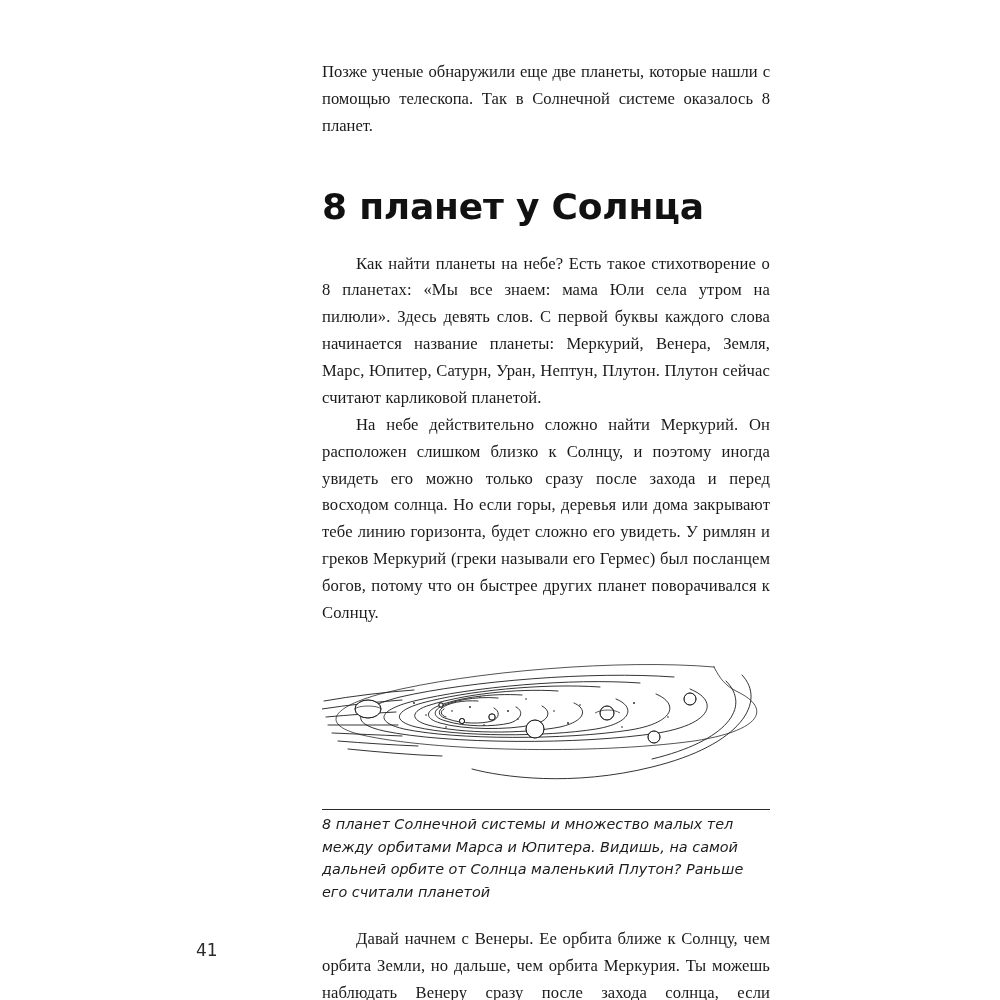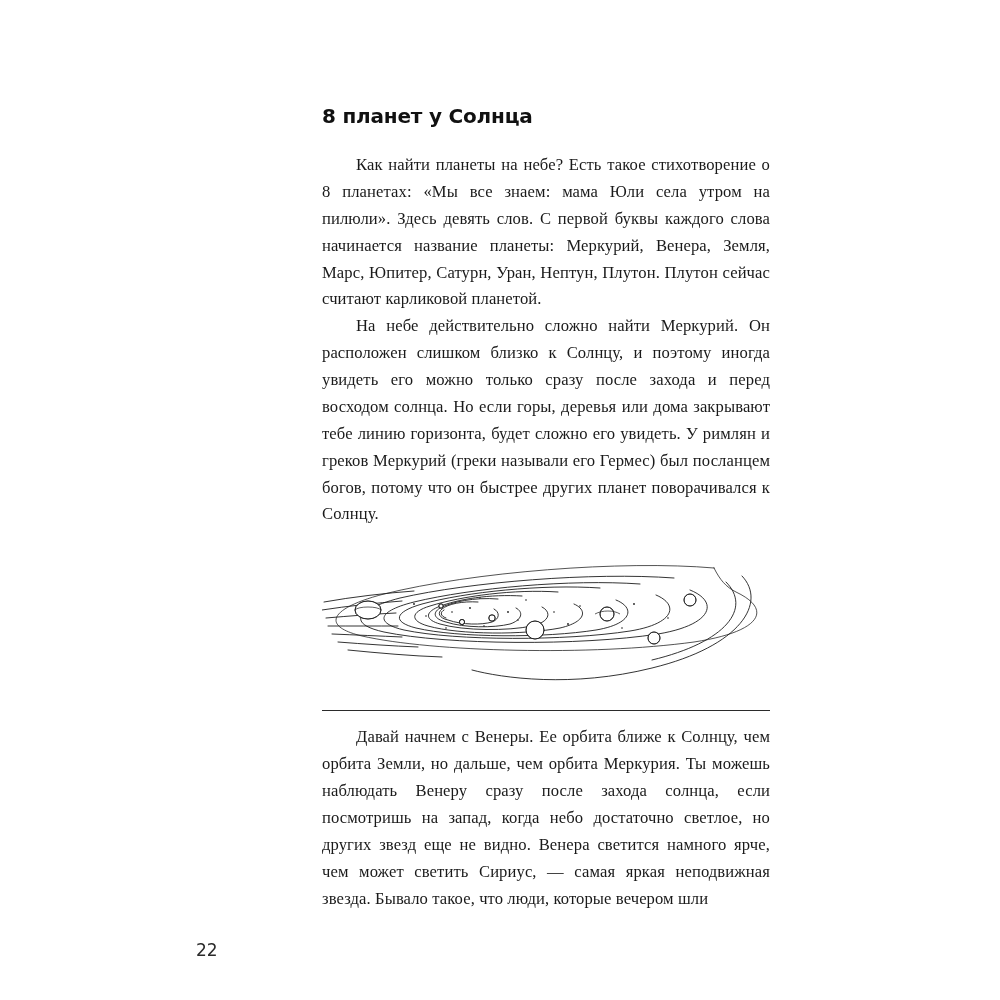--- a/index.html
+++ b/index.html
@@ -38,21 +38,21 @@
     text-indent: 34px;
   }
   .intro-para {
     font-size: 16.6px;
     line-height: 1.64;
     text-align: justify;
     margin: 0;
   }
   .heading {
     font-family: "DejaVu Sans", sans-serif;
-    font-size: 20px;
+    font-size: 36px;
     font-weight: bold;
     letter-spacing: -0.2px;
     margin: 46px 0 24px 0;
     color: #111111;
   }
   .figure {
     position: relative;
     margin-top: 22px;
     width: 448px;
     height: 152px;
@@ -87,20 +87,21 @@
     color: #2b2b2b;
   }
 </style>
 </head>
 <body>
 
 <div class="page">
 
   <div class="content">
 
+    <p class="intro-para">Позже ученые обнаружили еще две планеты, которые нашли с помощью телескопа. Так в Солнечной системе оказалось 8 планет.</p>
 
     <h2 class="heading">8 планет у Солнца</h2>
 
     <p class="para indent">Как найти планеты на небе? Есть такое стихотворение о 8 планетах: «Мы все знаем: мама Юли села утром на пилюли». Здесь девять слов. С первой буквы каждого слова начинается название планеты: Меркурий, Венера, Земля, Марс, Юпитер, Сатурн, Уран, Нептун, Плутон. Плутон сейчас считают карликовой планетой.</p>
 
     <p class="para indent">На небе действительно сложно найти Меркурий. Он расположен слишком близко к Солнцу, и поэтому иногда увидеть его можно только сразу после захода и перед восходом солнца. Но если горы, деревья или дома закрывают тебе линию горизонта, будет сложно его увидеть. У римлян и греков Меркурий (греки называли его Гермес) был посланцем богов, потому что он быстрее других планет поворачивался к Солнцу.</p>
 
     <div class="figure">
       <svg width="448" height="152" viewBox="0 0 448 152">
         <g fill="none" stroke="#1d1d1d" stroke-width="0.9" stroke-linecap="round">
@@ -169,20 +170,21 @@
           <circle cx="312" cy="54" r="0.9"></circle>
           <circle cx="346" cy="68" r="0.8"></circle>
           <circle cx="124" cy="78" r="0.8"></circle>
           <circle cx="158" cy="48" r="0.8"></circle>
           <circle cx="204" cy="50" r="0.8"></circle>
         </g>
       </svg>
       <div class="fig-rule"></div>
     </div>
 
+    <p class="caption">8 планет Солнечной системы и множество малых тел между орбитами Марса и Юпитера. Видишь, на самой дальней орбите от Солнца маленький Плутон? Раньше его считали планетой</p>
 
     <p class="para indent after-caption">Давай начнем с Венеры. Ее орбита ближе к Солнцу, чем орбита Земли, но дальше, чем орбита Меркурия. Ты можешь наблюдать Венеру сразу после захода солнца, если посмотришь на запад, когда небо достаточно светлое, но других звезд еще не видно. Венера светится намного ярче, чем может светить Сириус, — самая яркая неподвижная звезда. Бывало такое, что люди, которые вечером шли</p>
 
   </div>
 
-  <div class="folio">22</div>
+  <div class="folio">41</div>
 
 </div>
 
 </body></html>

